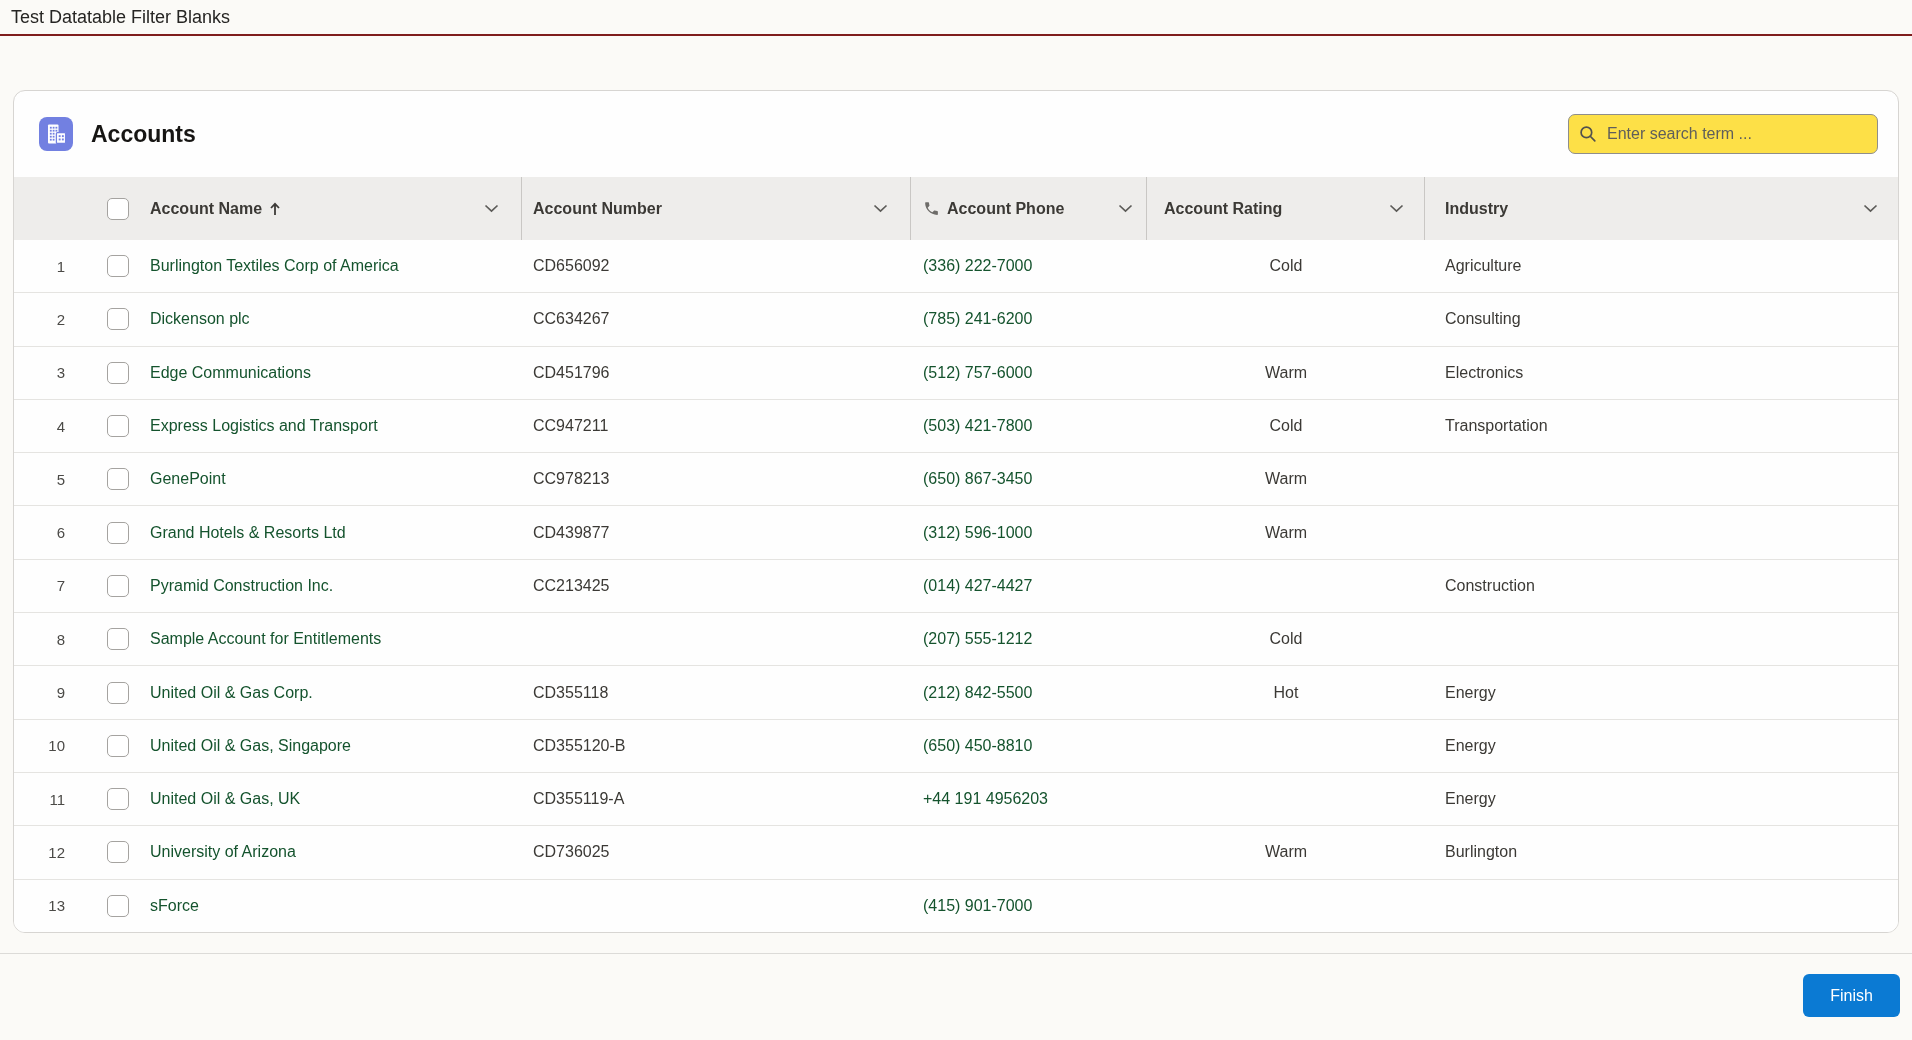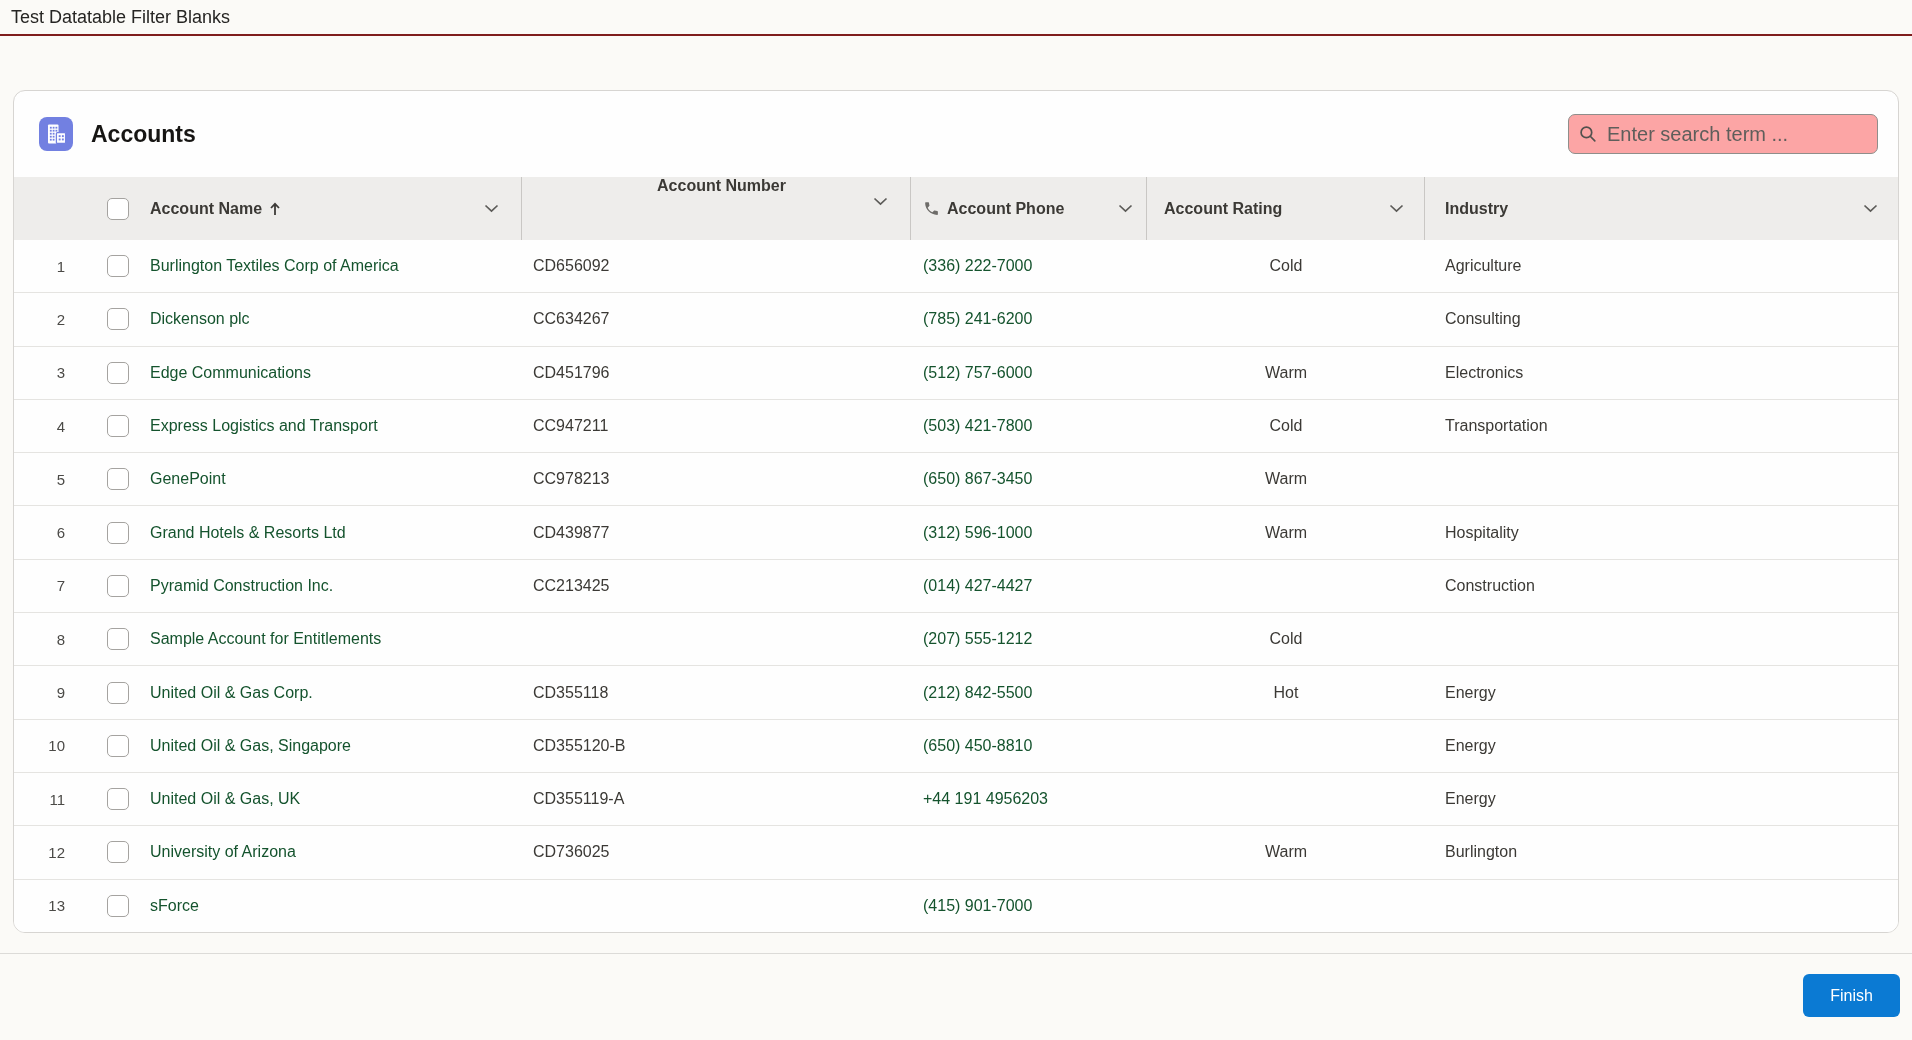--- a/index.html
+++ b/index.html
@@ -17,31 +17,31 @@
   .page-title { font-size:18px; color:#262523; }
 
   
   .card { margin:54px 13px 0; height:843px; background:#fefefe; border:1px solid #d7d5d2; border-radius:12px; overflow:hidden; }
   .card-header { height:86px; display:flex; align-items:center; padding:0 20px 0 25px; }
   .obj-icon { width:34px; height:34px; flex:0 0 auto; display:block; }
   .card-title { font-size:23px; font-weight:700; color:#161513; margin-left:18px; }
 
   .search-wrap { margin-left:auto; position:relative; width:310px; height:40px; }
   .search-input { width:100%; height:100%; border:1px solid #8f8e8b; border-radius:7px; padding:0 12px 0 38px;
-                  font-size:20px; color:#3e3d3b; background:#fca5a5; outline:none; font-family:inherit; }
+                  font-size:16px; color:#3e3d3b; background:#fde047; outline:none; font-family:inherit; }
   .search-input::placeholder { color:#5f5e5b; }
   .search-icon { position:absolute; left:11px; top:50%; transform:translateY(-50%); pointer-events:none; }
 
   
   .grid-row { display:grid; grid-template-columns:81px 45px 382px 389px 236px 278px 1fr; }
   .thead { height:63px; background:#eeedeb; }
   .th { height:100%; display:flex; align-items:center; font-weight:700; font-size:16px; color:#3b3935; cursor:pointer; }
   .th-sep { border-right:1px solid #c9c7c4; }
   .th-name { padding-left:10px; }
-  .th-number { padding-left:11px;flex-direction:column; }
+  .th-number { padding-left:11px; }
   .th-rating { padding-left:17px; }
   .th-industry { padding-left:20px; }
   .sort-arrow { margin-left:7px; display:inline-flex; }
   .col-menu { margin-left:auto; margin-right:20px; background:none; border:none; padding:2px; cursor:pointer; display:inline-flex; }
   .phone-col-icon { margin:0 7px 0 12px; display:inline-flex; }
 
   .tr { height:53.3px; border-bottom:1px solid #e5e4e1; align-items:center; background:#fefefe; }
   .td { font-size:16px; }
   .td-num { text-align:right; padding-right:30px; color:#4b4a47; font-size:15px; }
   .td-check, .th-check { display:flex; justify-content:center; align-items:center; }
@@ -246,21 +246,20 @@
         <span class="checkbox"></span>
       </div>
       <div class="td td-name">
         <a class="link">Grand Hotels &amp; Resorts Ltd</a>
       </div>
       <div class="td td-number">CD439877</div>
       <div class="td td-phone">
         <a class="link">(312) 596-1000</a>
       </div>
       <div class="td td-rating">Warm</div>
-      <div class="td td-industry">Hospitality</div>
     </div>
 
     <div class="tr grid-row">
       <div class="td td-num">7</div>
       <div class="td td-check">
         <span class="checkbox"></span>
       </div>
       <div class="td td-name">
         <a class="link">Pyramid Construction Inc.</a>
       </div>

